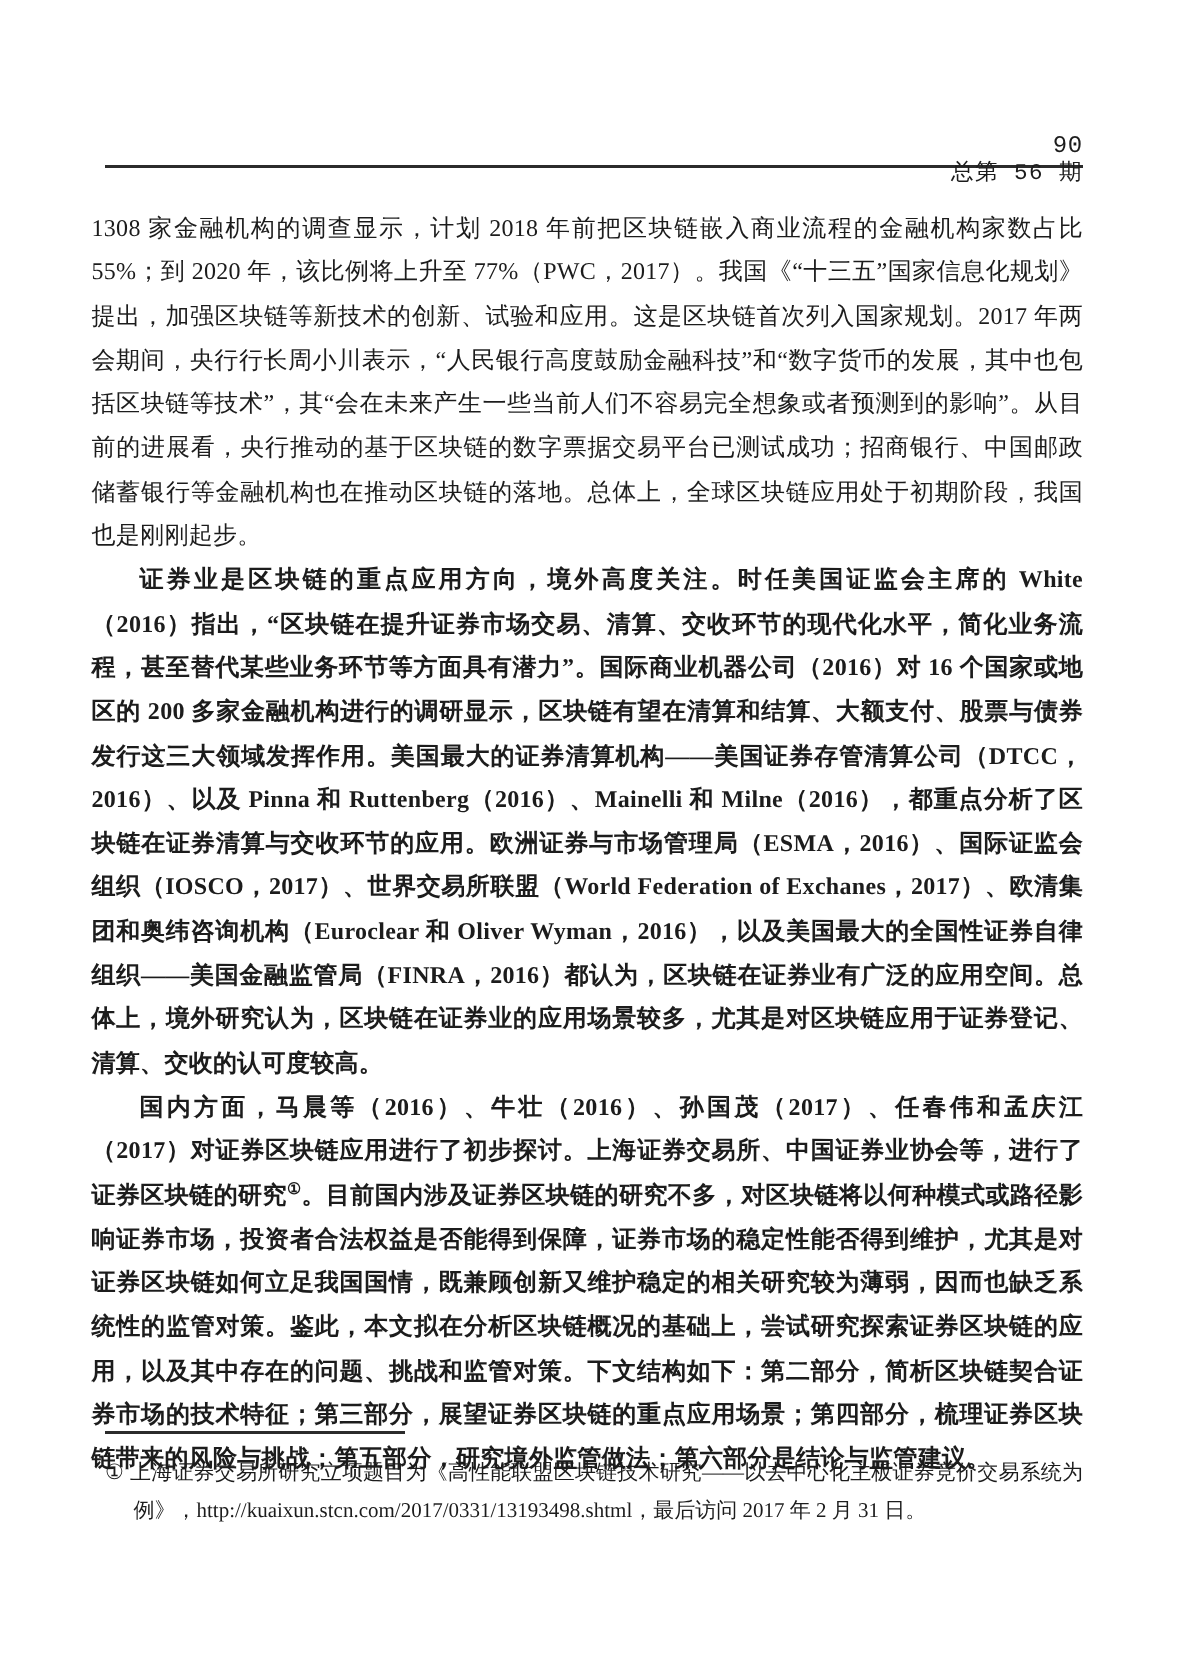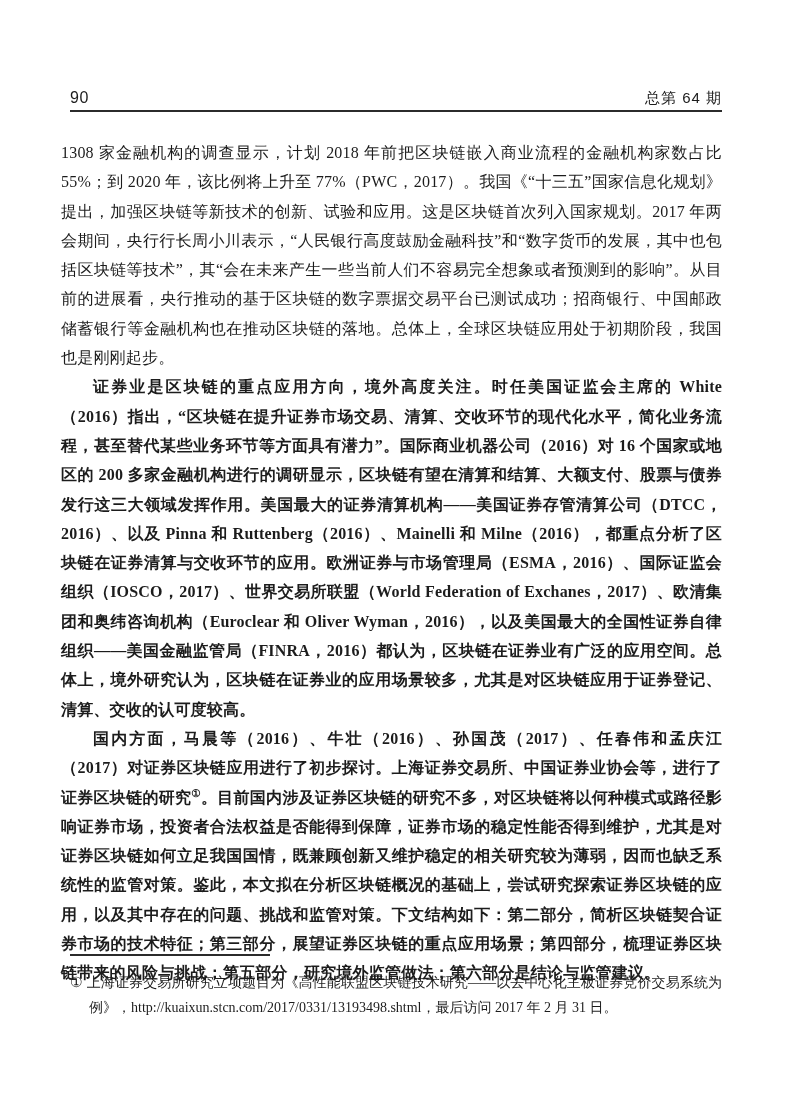--- a/index.html
+++ b/index.html
@@ -17,25 +17,26 @@
   .header {
     position: absolute;
     left: 70px;
     right: 70px;
     top: 88px;
     height: 24px;
     border-bottom: 2px solid #2b2b2b;
     display: flex;
     align-items: flex-end;
     justify-content: space-between;
-    font-family: Liberation Sans, sans-serif;
+    font-family: Liberation Mono, monospace;
     font-size: 15px;
     line-height: 1.2;
     padding-bottom: 3px;
     box-sizing: border-box;
+    flex-direction: column;
   }
   .header .page-num { font-size: 16px; letter-spacing: 0.5px; }
   .header .running-title { font-weight: 600; letter-spacing: 1.5px; }
   .header .issue { letter-spacing: 1px; }
   
   .body-text {
     position: absolute;
     left: 61px;
     right: 70px;
     top: 138px;
@@ -74,21 +75,21 @@
   }
   .footnote .fn-marker { margin-right: 4px; }
 </style>
 </head>
 <body>
 
 <div class="page">
 
   <div class="header">
     <span class="page-num">90</span>
-    <span class="issue">总第 64 期</span>
+    <span class="issue">总第 56 期</span>
   </div>
 
   <div class="body-text">
     <p>1308 家金融机构的调查显示，计划 2018 年前把区块链嵌入商业流程的金融机构家数占比 55%；到 2020 年，该比例将上升至 77%（PWC，2017）。我国《“十三五”国家信息化规划》提出，加强区块链等新技术的创新、试验和应用。这是区块链首次列入国家规划。2017 年两会期间，央行行长周小川表示，“人民银行高度鼓励金融科技”和“数字货币的发展，其中也包括区块链等技术”，其“会在未来产生一些当前人们不容易完全想象或者预测到的影响”。从目前的进展看，央行推动的基于区块链的数字票据交易平台已测试成功；招商银行、中国邮政储蓄银行等金融机构也在推动区块链的落地。总体上，全球区块链应用处于初期阶段，我国也是刚刚起步。</p>
     <p class="indent">证券业是区块链的重点应用方向，境外高度关注。时任美国证监会主席的 White（2016）指出，“区块链在提升证券市场交易、清算、交收环节的现代化水平，简化业务流程，甚至替代某些业务环节等方面具有潜力”。国际商业机器公司（2016）对 16 个国家或地区的 200 多家金融机构进行的调研显示，区块链有望在清算和结算、大额支付、股票与债券发行这三大领域发挥作用。美国最大的证券清算机构——美国证券存管清算公司（DTCC，2016）、以及 Pinna 和 Ruttenberg（2016）、Mainelli 和 Milne（2016），都重点分析了区块链在证券清算与交收环节的应用。欧洲证券与市场管理局（ESMA，2016）、国际证监会组织（IOSCO，2017）、世界交易所联盟（World Federation of Exchanes，2017）、欧清集团和奥纬咨询机构（Euroclear 和 Oliver Wyman，2016），以及美国最大的全国性证券自律组织——美国金融监管局（FINRA，2016）都认为，区块链在证券业有广泛的应用空间。总体上，境外研究认为，区块链在证券业的应用场景较多，尤其是对区块链应用于证券登记、清算、交收的认可度较高。</p>
     <p class="indent"><span>国内方面，马晨等（2016）、牛壮（2016）、孙国茂（2017）、任春伟和孟庆江（2017）对证券区块链应用进行了初步探讨。上海证券交易所、中国证券业协会等，进行了证券区块链的研究</span><sup class="fn-ref">①</sup><span>。目前国内涉及证券区块链的研究不多，对区块链将以何种模式或路径影响证券市场，投资者合法权益是否能得到保障，证券市场的稳定性能否得到维护，尤其是对证券区块链如何立足我国国情，既兼顾创新又维护稳定的相关研究较为薄弱，因而也缺乏系统性的监管对策。鉴此，本文拟在分析区块链概况的基础上，尝试研究探索证券区块链的应用，以及其中存在的问题、挑战和监管对策。下文结构如下：第二部分，简析区块链契合证券市场的技术特征；第三部分，展望证券区块链的重点应用场景；第四部分，梳理证券区块链带来的风险与挑战；第五部分，研究境外监管做法；第六部分是结论与监管建议。</span></p>
   </div>
 
   <div class="fn-sep"></div>
 

